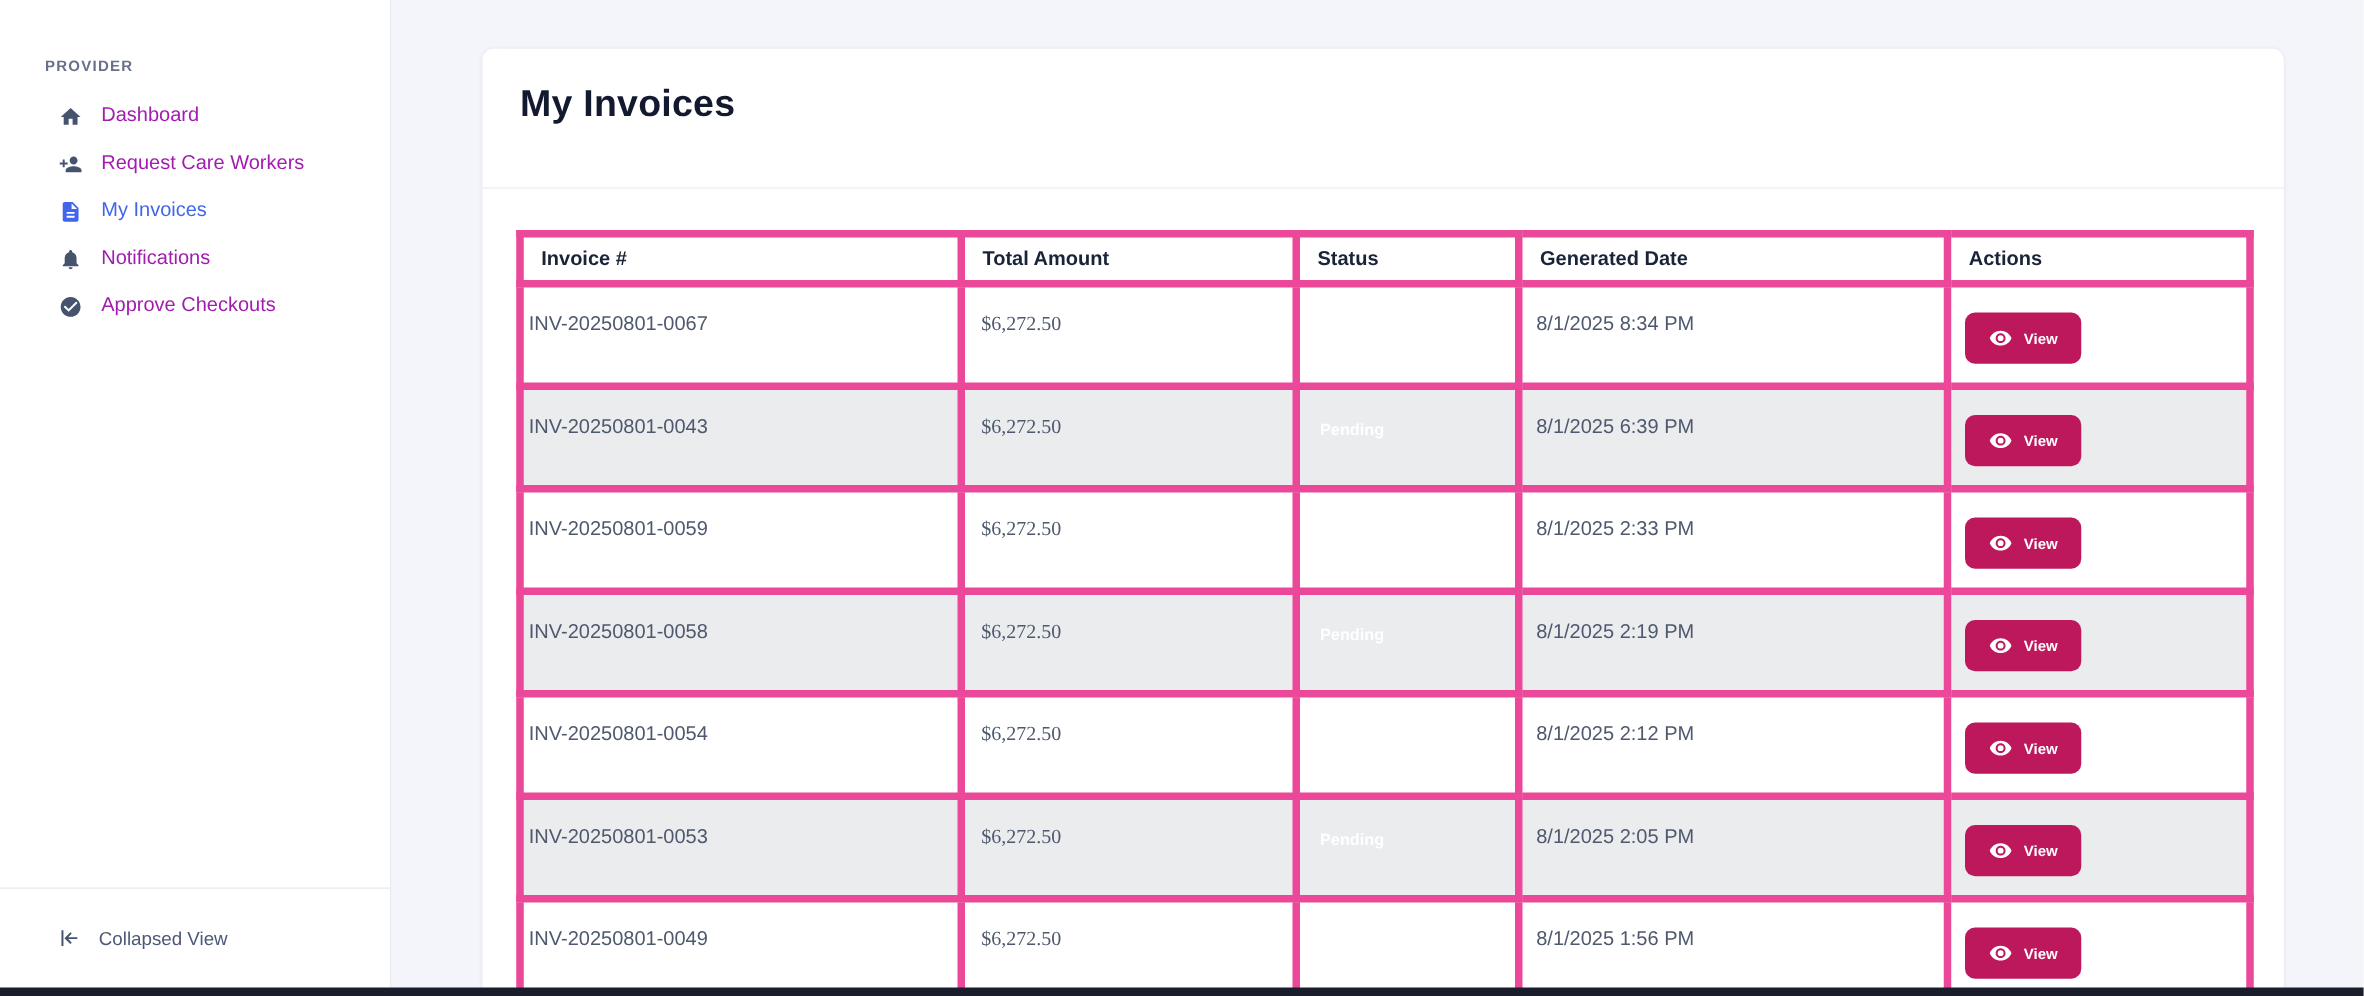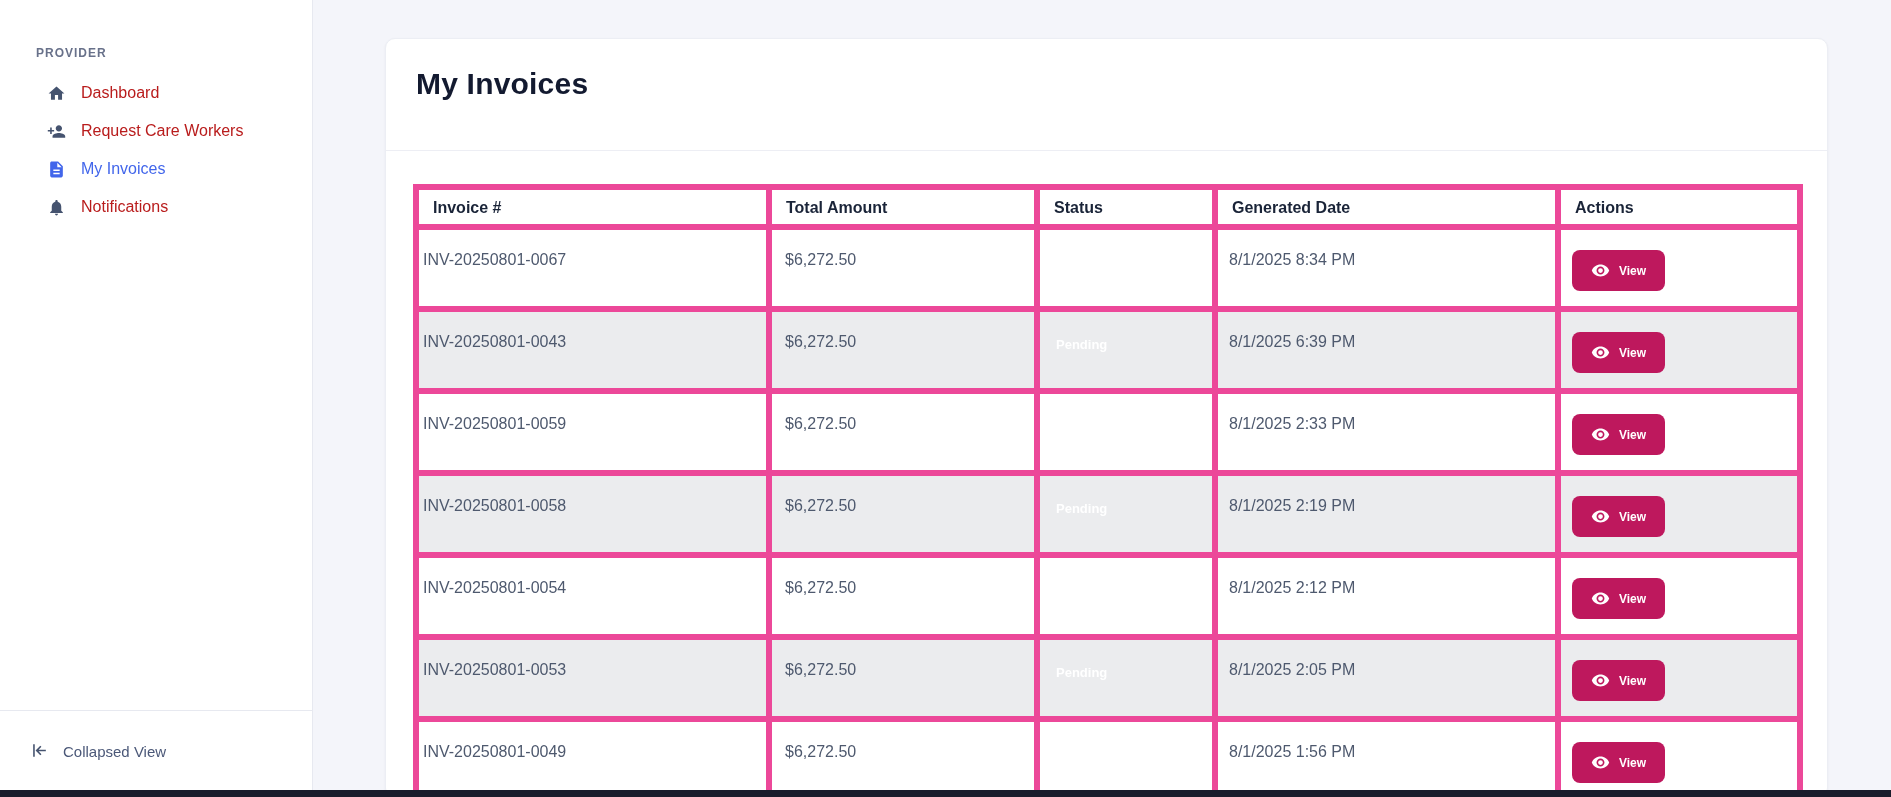--- a/index.html
+++ b/index.html
@@ -25,35 +25,35 @@
     font-size:12px; font-weight:700;
     letter-spacing:1px;
     color:#68718a;
   }
   .nav { margin-top:14px; }
   .nav-item {
     height:38px;
     display:flex; align-items:center;
     padding-left:46px;
     cursor:pointer;
-    color:#b91c1c;
+    color:#a21caf;
     font-size:16px;
   }
   .nav-icon { width:20px; height:20px; margin-right:15px; display:flex; align-items:center; justify-content:center; color:#45536f; }
   .nav-icon svg { width:19px; height:19px; fill:currentColor; }
   .nav-item.active { color:#4266eb; }
   .nav-item.active .nav-icon { color:#4266eb; }
   .nav-label { white-space:nowrap; }
 
   .sidebar-footer {
     position:absolute; left:0; top:710px;
     width:100%; height:81px;
     border-top:1px solid #e7e9f0;
     display:flex; align-items:center;
-    padding-left:30px;
+    padding-left:46px;
     color:#4b5878; font-size:15px;
     cursor:pointer;
   }
   .collapse-icon { width:20px; height:20px; margin-right:13px; color:#45536f; }
   .collapse-icon svg { width:19px; height:19px; fill:currentColor; }
 
   
   .content { flex:1; padding:38px 0 0 72px; }
   .card {
     width:1443px;
@@ -90,21 +90,21 @@
     height:40px;
     font-size:16px; font-weight:700;
     color:#1a2438;
     padding:9px 0 0 14px;
     background:#ffffff;
   }
   .invoice-table td { height:82px; font-size:16px; color:#4e596e; background:#ffffff; }
   .invoice-table tbody tr:nth-child(even) td { background:#ebecee; }
 
   td.c-invoice { padding:21px 0 0 4px; }
-  td.c-amount  { padding:21px 0 0 13px; }
+  td.c-amount  { padding:21px 0 0 13px;font-family:Liberation Serif, serif; }
   td.c-status  { padding:23px 0 0 16px; }
   td.c-date    { padding:21px 0 0 11px; }
   td.c-actions { padding:20px 0 0 11px; }
 
   .status-badge {
     color:#ffffff;
     font-size:13px; font-weight:700;
   }
 
   .view-btn {
@@ -170,20 +170,28 @@
       <div class="nav-item">
         <span class="nav-icon">
           <svg viewBox="0 0 24 24">
               <path d="M12 22c1.1 0 2-.9 2-2h-4c0 1.1.9 2 2 2zm6-6v-5c0-3.07-1.63-5.64-4.5-6.32V4c0-.83-.67-1.5-1.5-1.5S10.5 3.17 10.5 4v.68C7.64 5.36 6 7.92 6 11v5l-2 2v1h16v-1l-2-2z"></path>
             </svg>
         </span>
         <span class="nav-label">Notifications</span>
       </div>
 
 
+      <div class="nav-item">
+        <span class="nav-icon">
+          <svg viewBox="0 0 24 24">
+              <path d="M12 2C6.48 2 2 6.48 2 12s4.48 10 10 10 10-4.48 10-10S17.52 2 12 2zm-2 15l-5-5 1.41-1.41L10 14.17l7.59-7.59L19 8l-9 9z"></path>
+            </svg>
+        </span>
+        <span class="nav-label">Approve Checkouts</span>
+      </div>
 
 
     </nav>
 
     <div class="sidebar-footer">
       <span class="collapse-icon">
         <svg viewBox="0 0 24 24">
             <path d="M4 4h2v16H4zM20 11H10.83l3.58-3.59L13 6l-6 6 6 6 1.41-1.41L10.83 13H20z"></path>
           </svg>
       </span>

